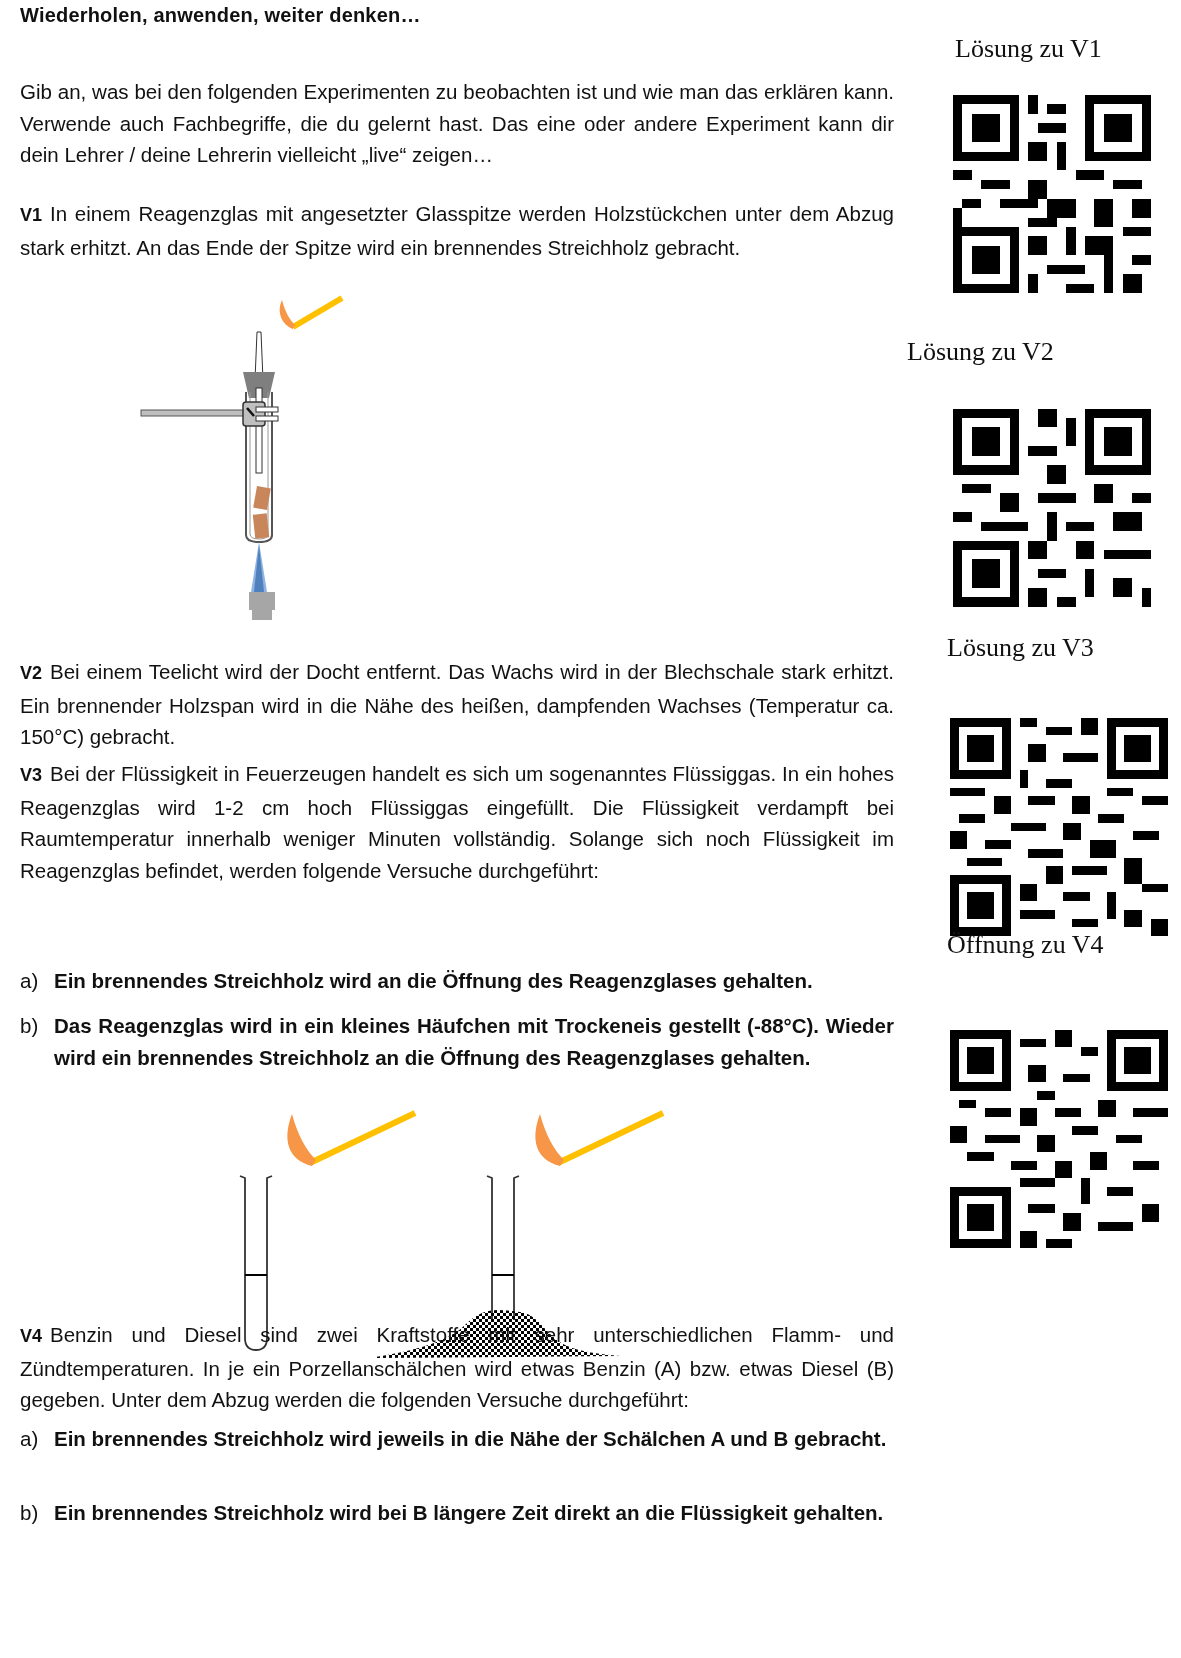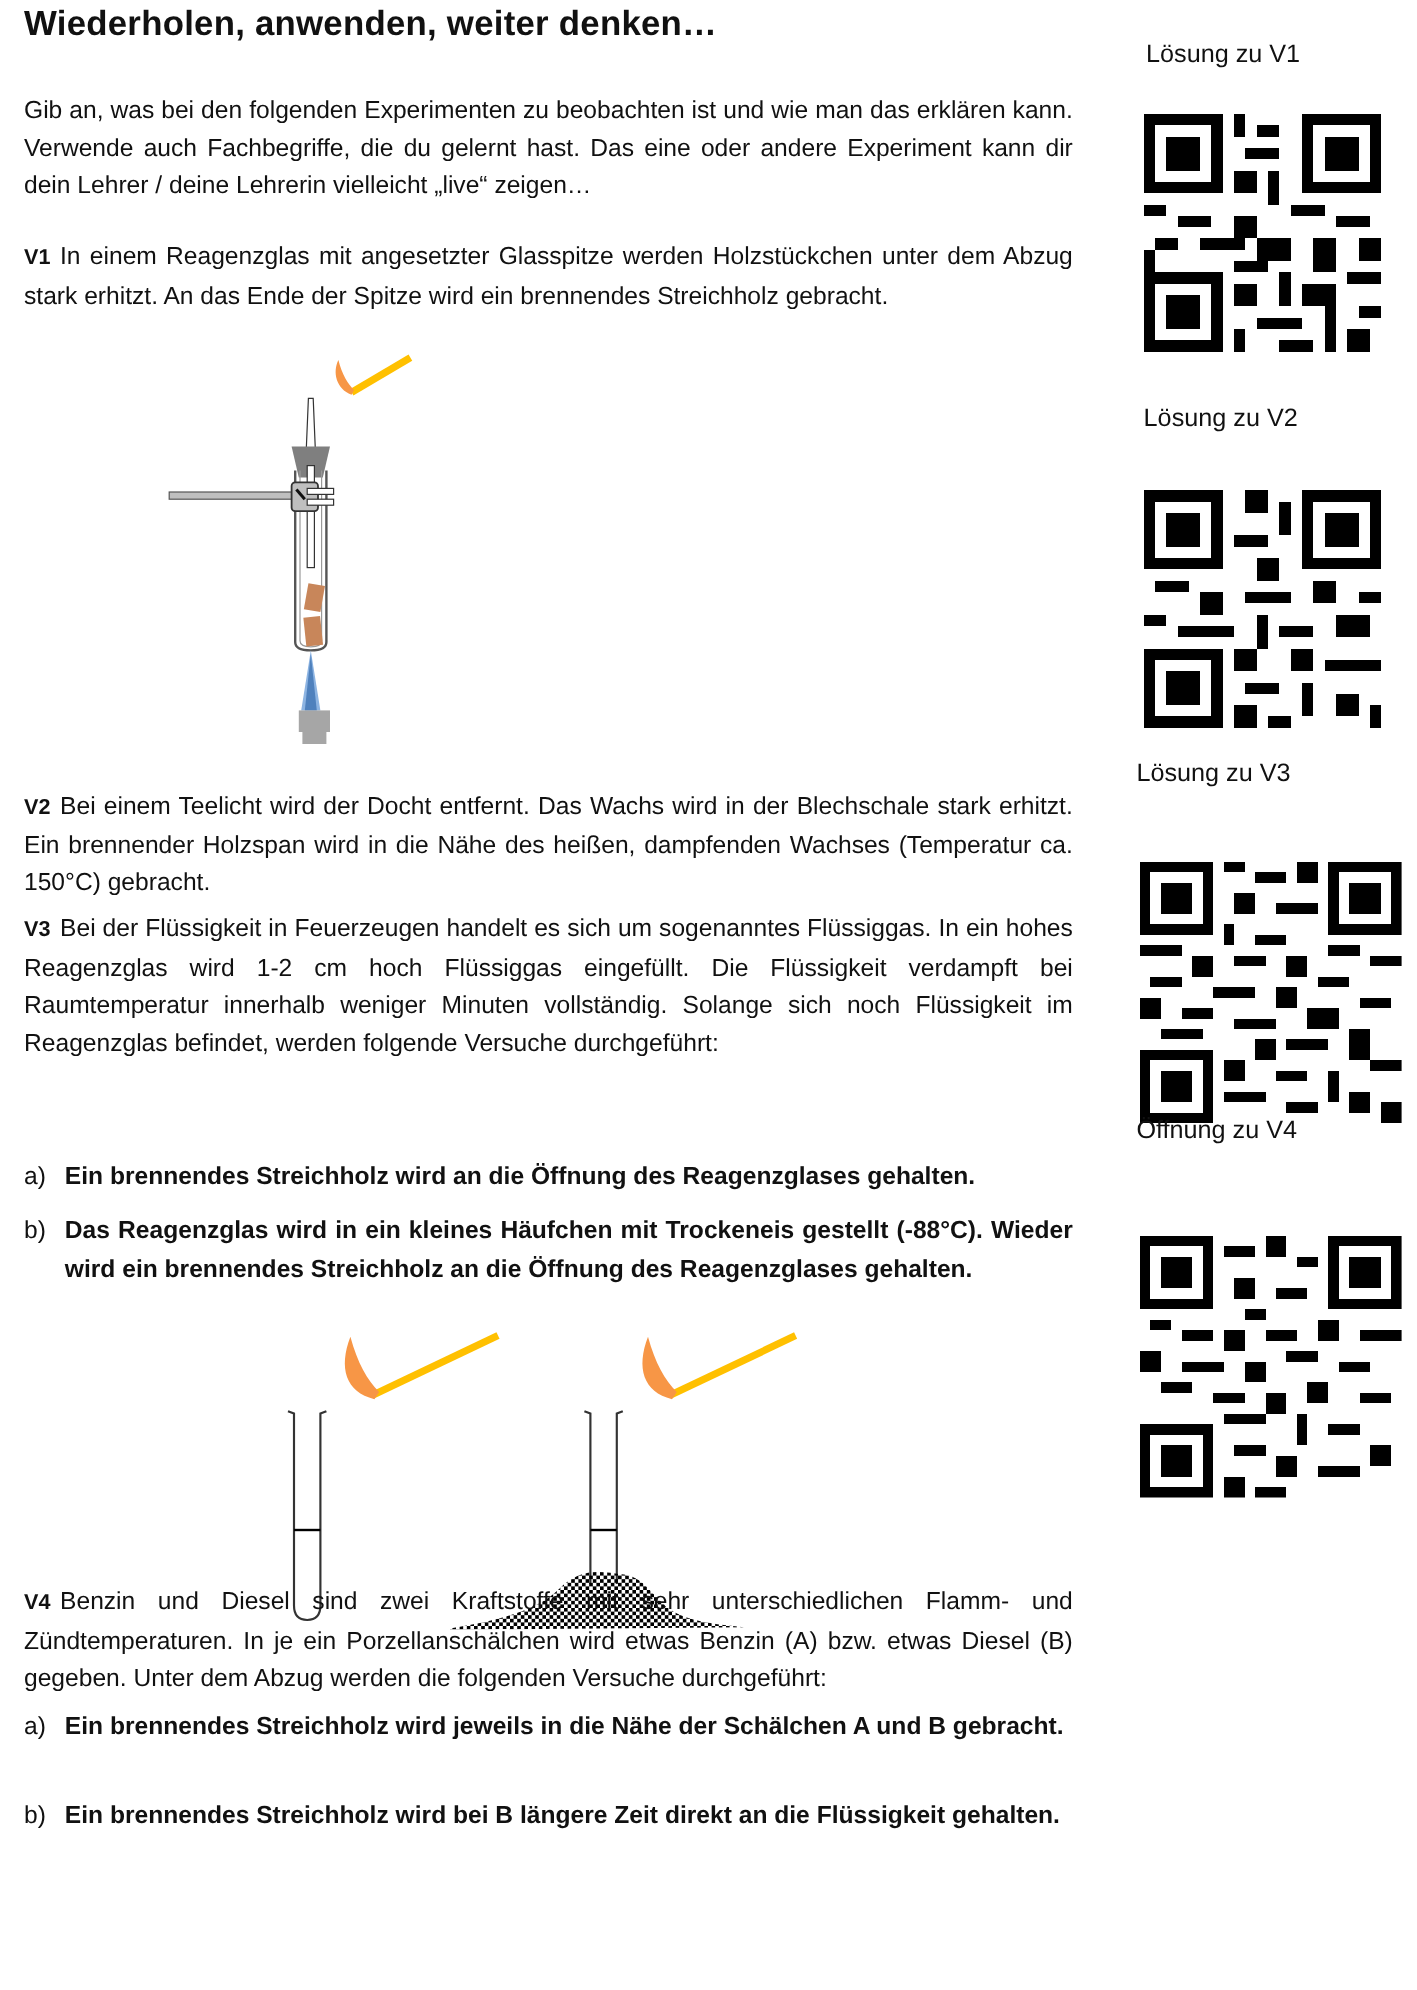--- a/index.html
+++ b/index.html
@@ -1,24 +1,24 @@
 <!DOCTYPE html>
 <html><head>
 <meta charset="utf-8">
 <style>
   html, body { margin:0; padding:0; background:#ffffff; }
   body { width:1181px; height:1658px; position:relative; overflow:hidden;
          font-family:"Liberation Sans", "DejaVu Sans", sans-serif; color:#111; }
-  .title { position:absolute; left:20px; top:4px; font-size:29px; font-weight:bold; letter-spacing:0.2px; }
+  .title { position:absolute; left:20px; top:4px; font-size:20px; font-weight:bold; letter-spacing:0.2px; }
   .para { position:absolute; left:20px; width:874px; font-size:20.5px; line-height:31.5px; text-align:justify; }
   .para .vlabel { font-weight:bold; font-size:18px; margin-right:8px; }
   .item { position:absolute; left:20px; width:874px; font-size:20.5px; line-height:31.5px; text-align:justify; }
   .item .letter { position:absolute; left:0; top:0; width:30px; }
   .item .itext { display:block; margin-left:34px;font-weight:bold; }
-  .side-label { position:absolute; font-size:21px; }
+  .side-label { position:absolute; font-size:26px;font-family:Liberation Serif, serif; }
   .qr { position:absolute; width:198px; height:218px; }
   .fig { position:absolute; }
 </style>
 </head>
 <body>
 
 <div class="title">Wiederholen, anwenden, weiter denken…</div>
 
 <div class="para" style="top:76px;">Gib an, was bei den folgenden Experimenten zu beobachten ist und wie man das erklären kann. Verwende auch Fachbegriffe, die du gelernt hast. Das eine oder andere Experiment kann dir dein Lehrer / deine Lehrerin vielleicht „live“ zeigen…</div>
 
@@ -124,21 +124,21 @@
 <svg class="qr" style="left:953px; top:85px;" viewBox="0 0 21 21" shape-rendering="crispEdges">
   <rect width="21" height="21" fill="#fff"></rect>
   <g fill="#000">
     <path d="M0,0h7v7h-7zM1,1v5h5v-5zM2,2h3v3h-3z"></path>
     <path d="M14,0h7v7h-7zM15,1v5h5v-5zM16,2h3v3h-3z"></path>
     <path d="M0,14h7v7h-7zM1,15v5h5v-5zM2,16h3v3h-3z"></path>
     <path d="M8,0h1v2h-1zM10,1h2v1h-2zM9,3h3v1h-3zM8,5h2v2h-2zM11,5h1v3h-1zM13,8h3v1h-3zM0,8h2v1h-2zM3,9h3v1h-3zM8,9h2v2h-2zM17,9h3v1h-3zM1,11h2v1h-2zM5,11h4v1h-4zM10,11h3v2h-3zM15,11h2v3h-2zM19,11h2v2h-2zM0,12h1v2h-1zM8,13h3v1h-3zM12,14h1v3h-1zM18,14h3v1h-3zM8,15h2v2h-2zM14,15h3v2h-3zM10,18h4v1h-4zM16,17h1v4h-1zM19,17h2v1h-2zM8,19h1v2h-1zM18,19h2v2h-2zM12,20h3v1h-3z"></path>
   </g>
 </svg>
 
-<div class="side-label" style="left:953px; top:337px;">Lösung zu V2</div>
+<div class="side-label" style="left:907px; top:337px;">Lösung zu V2</div>
 <svg class="qr" style="left:953px; top:405px; height:205px;" viewBox="0 0 21 21" shape-rendering="crispEdges">
   <rect width="21" height="21" fill="#fff"></rect>
   <g fill="#000">
     <path d="M0,0h7v7h-7zM1,1v5h5v-5zM2,2h3v3h-3z"></path>
     <path d="M14,0h7v7h-7zM15,1v5h5v-5zM16,2h3v3h-3z"></path>
     <path d="M0,14h7v7h-7zM1,15v5h5v-5zM2,16h3v3h-3z"></path>
     <path d="M9,0h2v2h-2zM12,1h1v3h-1zM8,4h3v1h-3zM10,6h2v2h-2zM1,8h3v1h-3zM5,9h2v2h-2zM9,9h4v1h-4zM15,8h2v2h-2zM19,9h2v1h-2zM0,11h2v1h-2zM3,12h5v1h-5zM10,11h1v3h-1zM12,12h3v1h-3zM17,11h3v2h-3zM8,14h2v2h-2zM13,14h2v2h-2zM16,15h5v1h-5zM9,17h3v1h-3zM14,17h1v3h-1zM17,18h2v2h-2zM8,19h2v2h-2zM11,20h2v1h-2zM20,19h1v2h-1z"></path>
   </g>
 </svg>
 

